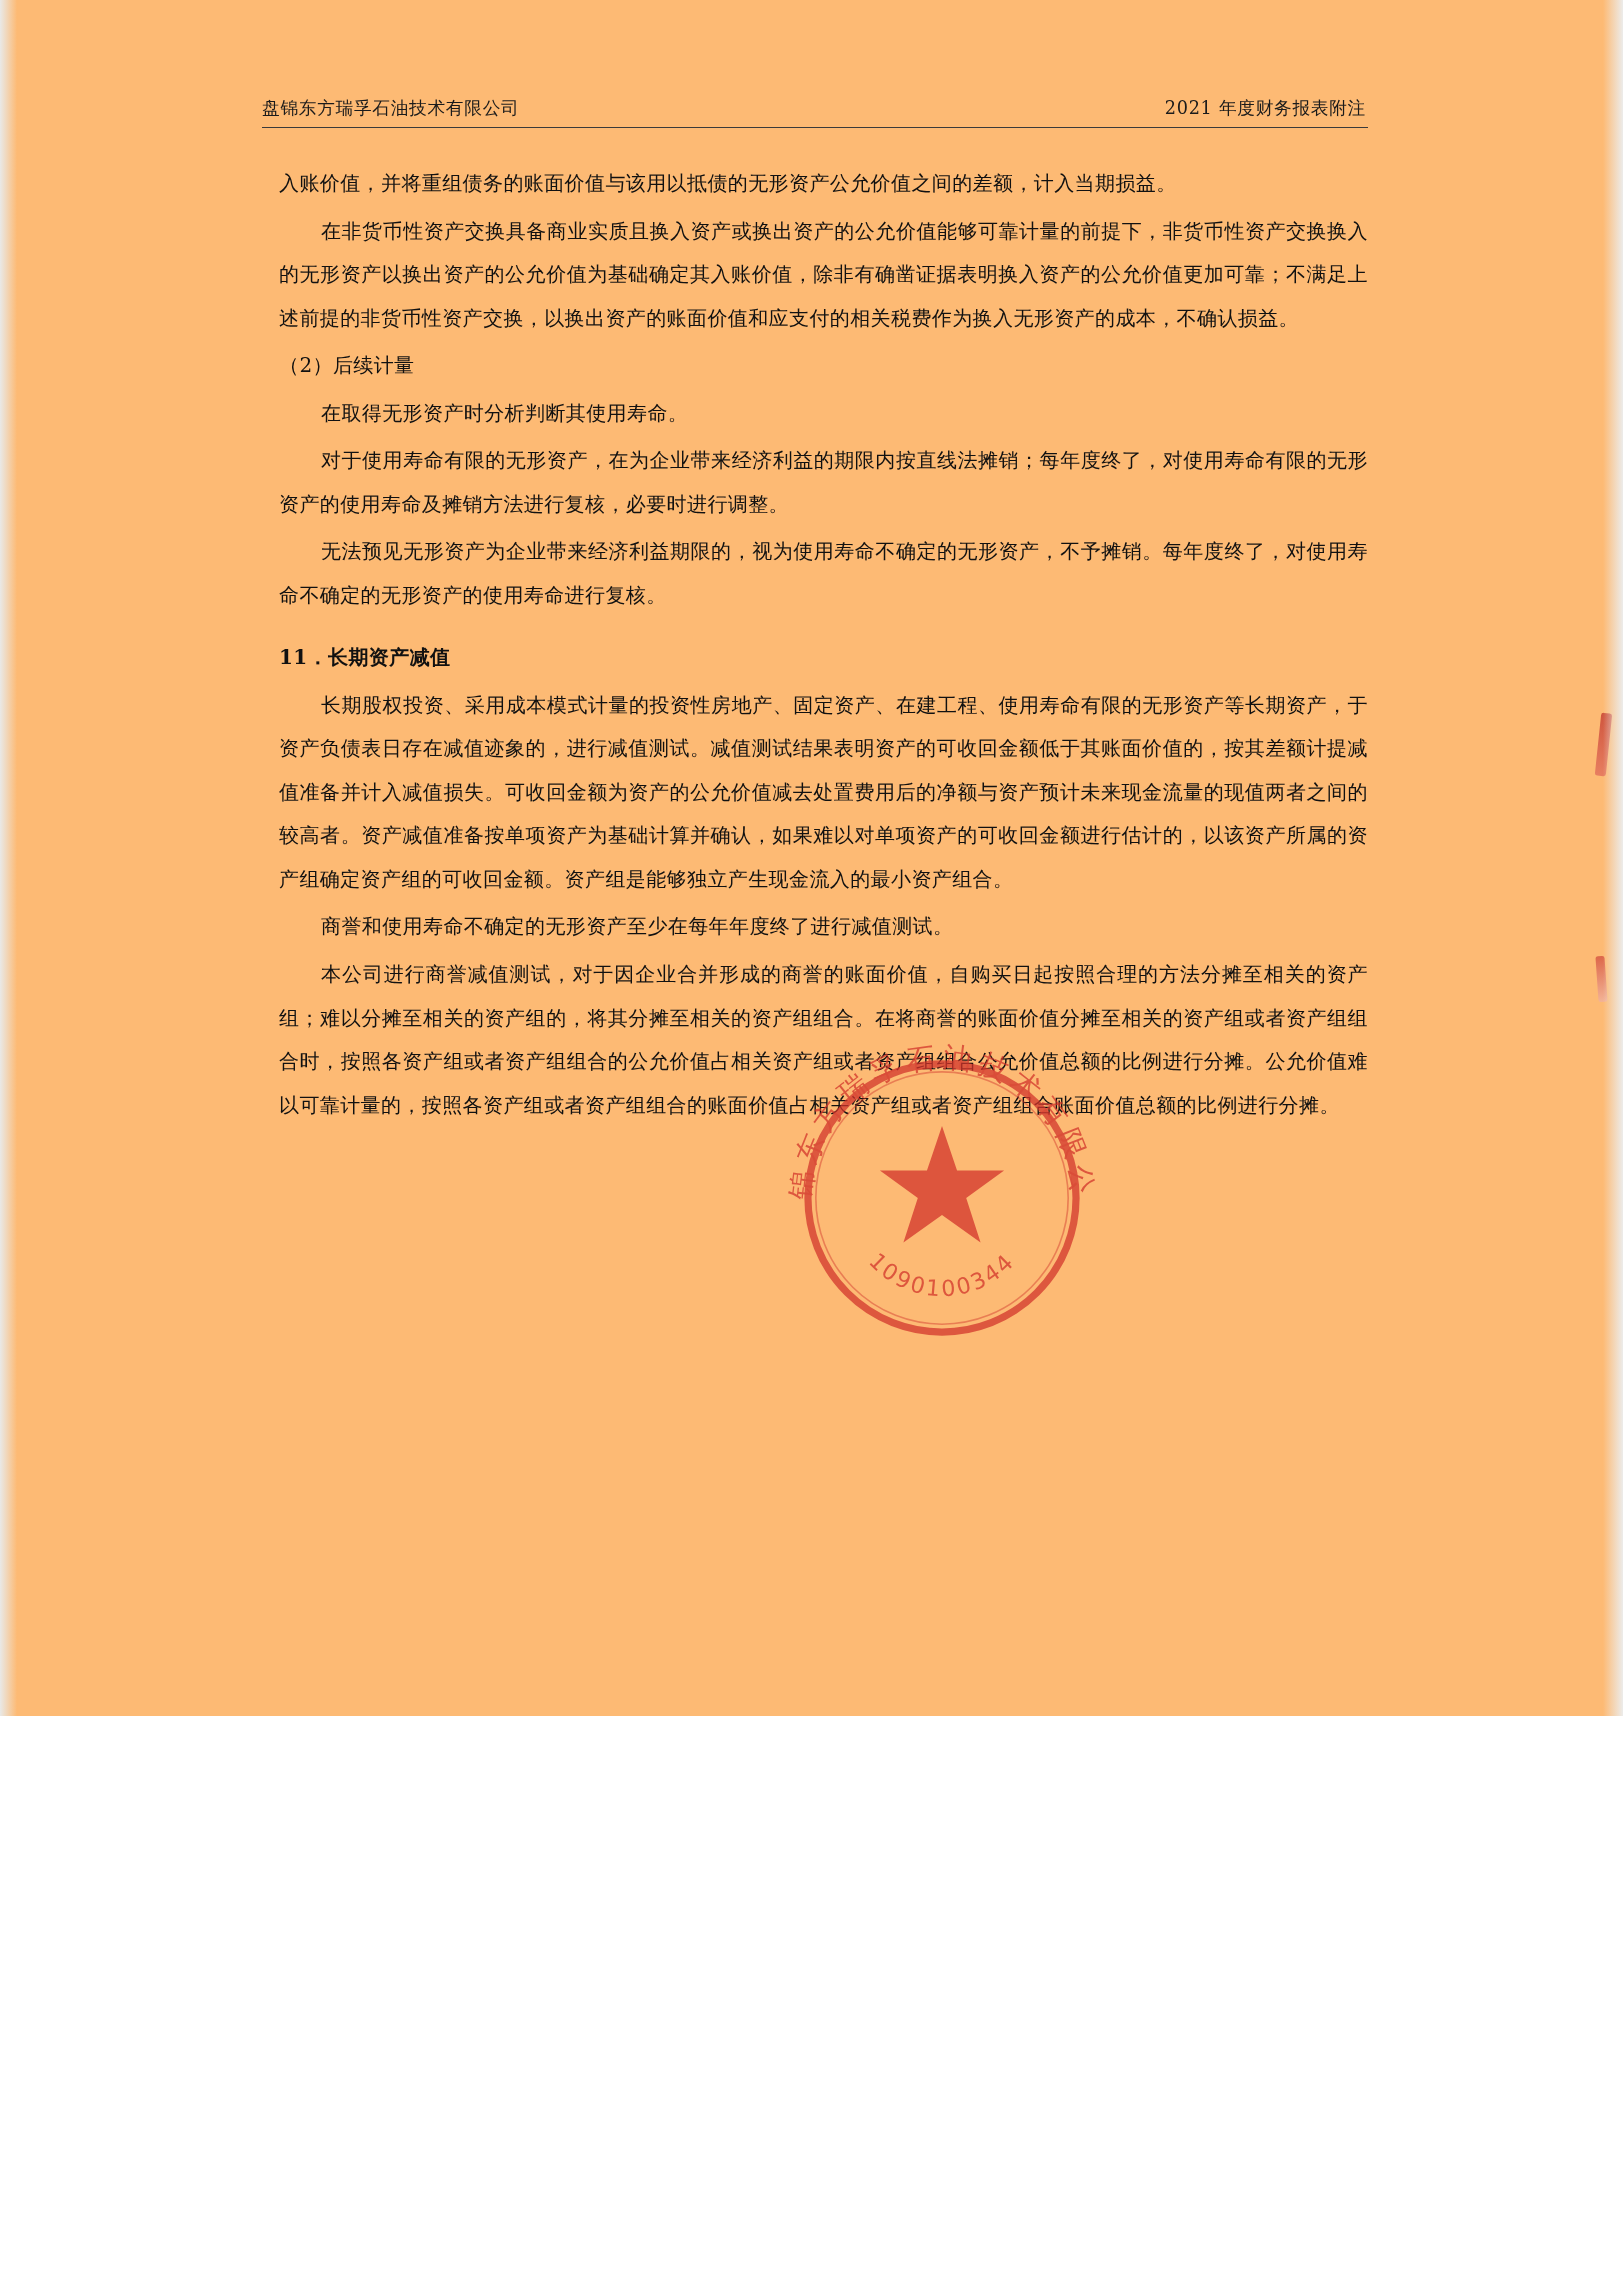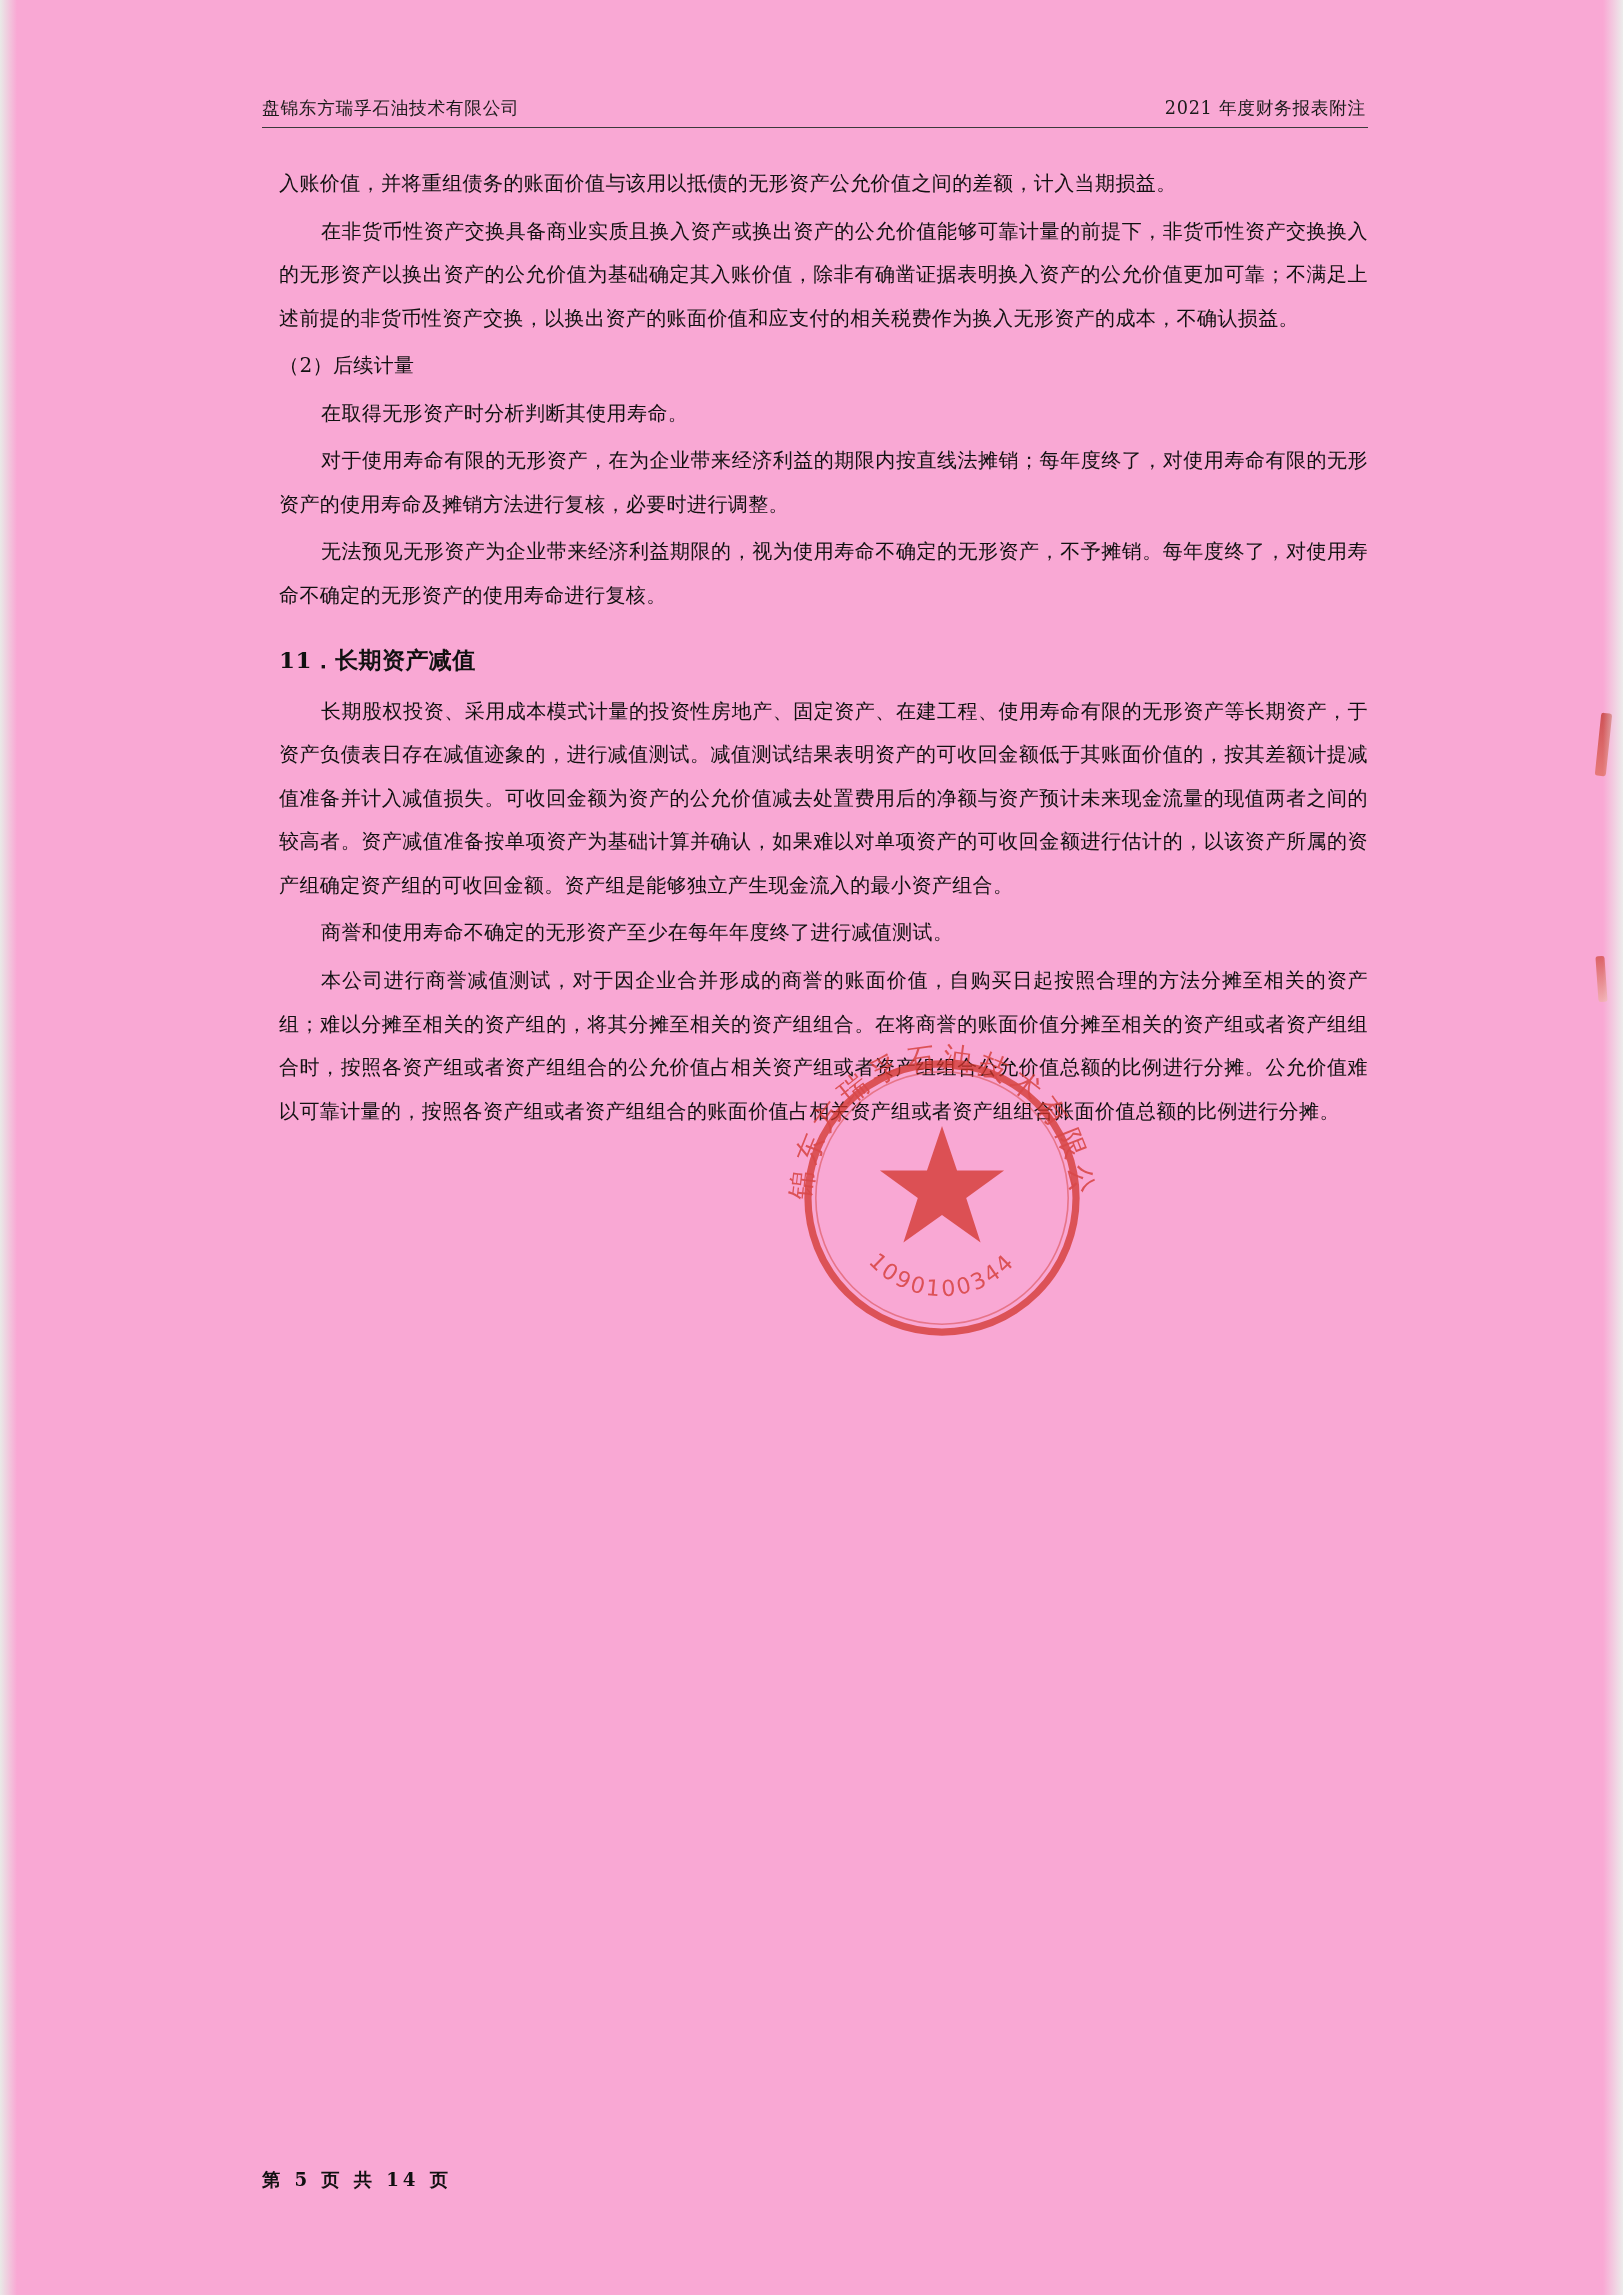--- a/index.html
+++ b/index.html
@@ -3,22 +3,22 @@
 <meta charset="utf-8">
 <style>
   html, body {
     margin: 0;
     padding: 0;
     background: #ffffff;
   }
   .page {
     position: relative;
     width: 1623px;
-    height: 2295px;
-    background: #f9a8d4;
+    height: 1716px;
+    background: #fdba74;
     overflow: hidden;
     font-family: "DejaVu Serif", "Liberation Serif", serif;
   }
   
   .page::before {
     content: "";
     position: absolute;
     left: 0; top: 0; bottom: 0;
     width: 17px;
     background: linear-gradient(to right, #e9e9e7, rgba(255,255,255,0));
@@ -66,21 +66,21 @@
     letter-spacing: 0.4px;
     margin-left: 17px;
   }
   p {
     margin: 0 0 3.9px 0;
   }
   p.indent { text-indent: 2.1em; }
   p.noindent { text-indent: 0; }
   h3.section {
     margin: 19.6px 0 6.5px 0;
-    font-size: 23px;
+    font-size: 20px;
     font-weight: bold;
     line-height: 2.0;
     letter-spacing: 0.4px;
     text-indent: 0;
   }
 
   
   .footer {
     position: absolute;
     left: 262px;

